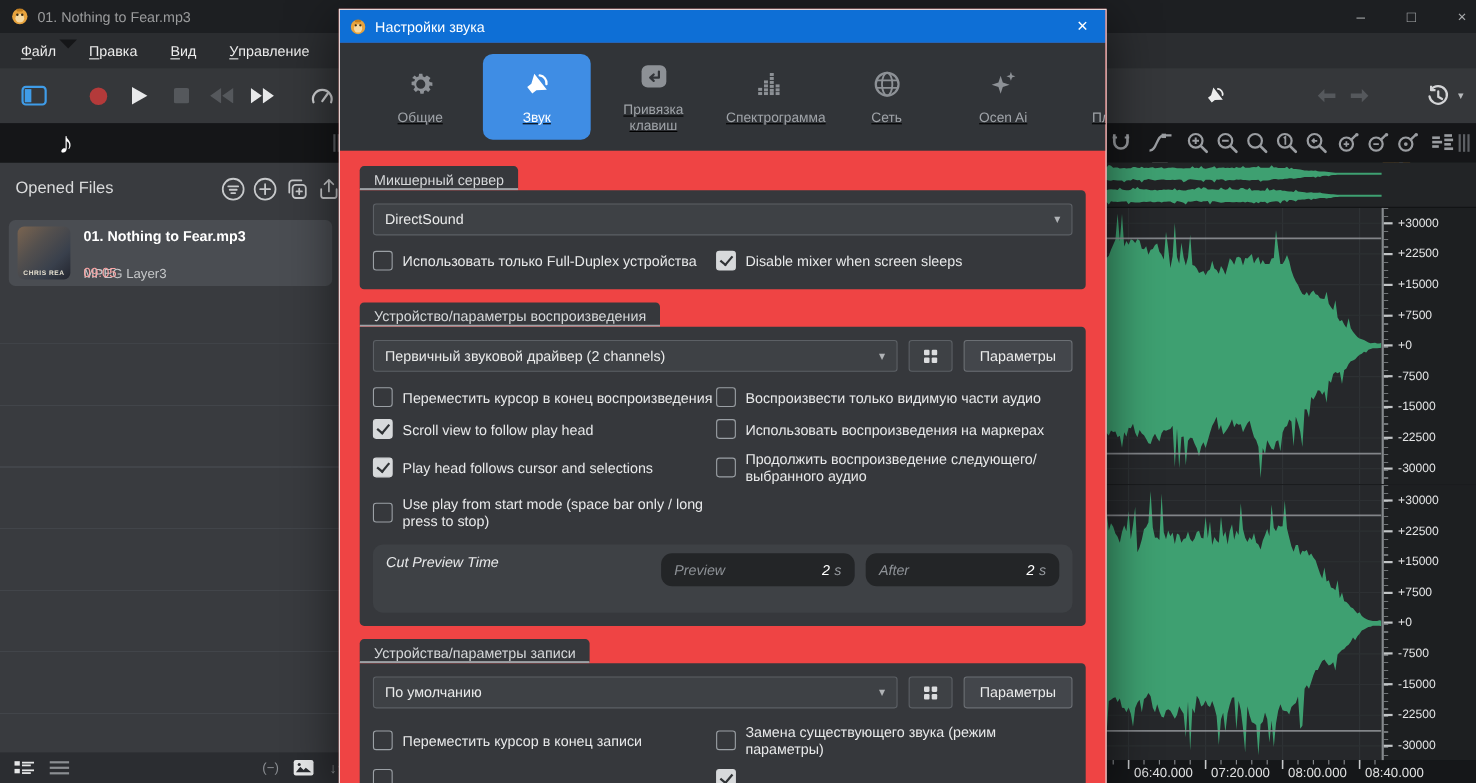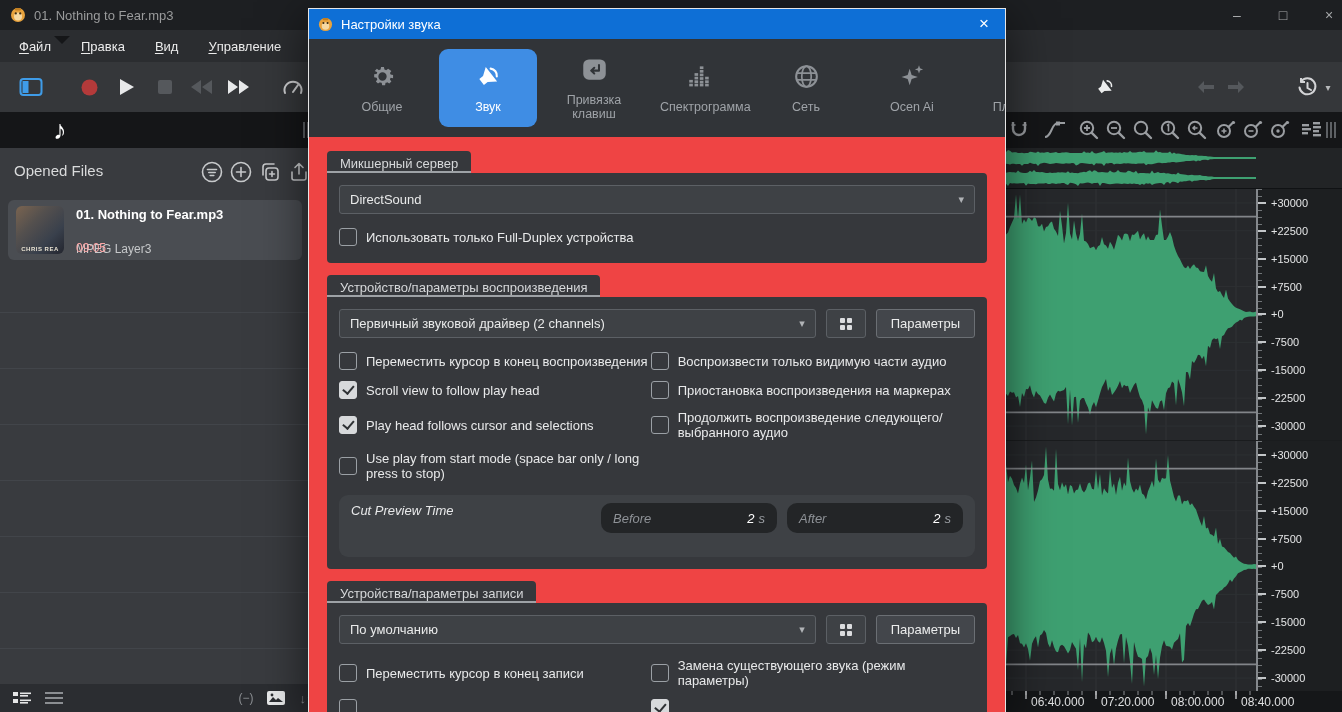--- a/index.html
+++ b/index.html
@@ -69,21 +69,21 @@
   .amp-tick span{color:#e4e5e6;font-size:11px;}
   #timeaxis{position:absolute;left:0;top:543px;width:1026px;height:21px;background:#151719;}
   .time-label{position:absolute;top:4px;color:#dfe0e1;font-size:12px;}
   
   #dialog{position:absolute;left:308px;top:8px;width:696px;height:703px;background:#ef4444;
           border:1px solid #e5e5e5;box-shadow:0 10px 45px rgba(0,0,0,.6);z-index:10;overflow:hidden;}
   #dlg-titlebar{height:30px;background:#0e6fd6;display:flex;align-items:center;padding-left:9px;}
   #dlg-titlebar .dtitle{color:#fff;font-size:13px;margin-left:8px;}
   #dlg-close{margin-left:auto;width:42px;height:30px;display:flex;align-items:center;justify-content:center;
              color:#fff;font-size:17px;}
-  #dlg-tabs{height:98px;background:#313438;display:flex;align-items:center;padding-left:24px;gap:8px;}
+  #dlg-tabs{height:98px;background:#313438;display:flex;align-items:center;padding-left:24px;gap:8px;text-decoration:underline;}
   .dlg-tab{min-width:86px;height:78px;border-radius:9px;display:flex;flex-direction:column;align-items:center;
            justify-content:center;gap:8px;color:#9fa3a8;font-size:12.5px;text-align:center;padding:0 6px;line-height:1.15;}
   .dlg-tab .ticon{height:30px;display:flex;align-items:center;color:#8d9196;}
   .dlg-tab.selected{background:#3f8de4;color:#fff;}
   .dlg-tab.selected .ticon{color:#fff;}
   .dlg-tab .tlabel{max-width:80px;}
   #dlg-body{padding:14px 18px 0 18px;}
   .section{margin-bottom:12px;}
   .sec-tab{display:inline-block;background:#36383c;color:#d6d8da;font-size:13px;padding:5px 13px 0 13px;
            border-radius:4px 4px 0 0;border-bottom:2px solid #9ea2a6;}
@@ -751,20 +751,24 @@
         <div class="sec-panel">
           <div class="dropdown">
             <span>DirectSound</span>
             <span class="caret">▾</span>
           </div>
           <div class="checks-2col">
             <div class="cb">
                 <span class="box"></span>
                 <span>Использовать только Full-Duplex устройства</span>
               </div>
+            <div class="cb checked">
+                <span class="box"></span>
+                <span>Disable mixer when screen sleeps</span>
+              </div>
           </div>
         </div>
       </div>
 
       <div class="section">
         <div class="sec-tab">Устройство/параметры воспроизведения</div>
         <div class="sec-panel">
           <div class="device-row">
             <div class="dropdown">
               <span>Первичный звуковой драйвер (2 channels)</span>
@@ -788,40 +792,40 @@
             <div class="cb">
                 <span class="box"></span>
                 <span>Воспроизвести только видимую части аудио</span>
               </div>
             <div class="cb checked">
                 <span class="box"></span>
                 <span>Scroll view to follow play head</span>
               </div>
             <div class="cb">
                 <span class="box"></span>
-                <span>Приостановка воспроизведения на маркерах</span>
+                <span>Использовать воспроизведения на маркерах</span>
               </div>
             <div class="cb checked">
                 <span class="box"></span>
                 <span>Play head follows cursor and selections</span>
               </div>
             <div class="cb">
                 <span class="box"></span>
                 <span>Продолжить воспроизведение следующего/выбранного аудио</span>
               </div>
             <div class="cb">
                 <span class="box"></span>
                 <span>Use play from start mode (space bar only / long press to stop)</span>
               </div>
           </div>
           <div class="inner-panel">
             <span class="ip-label">Cut Preview Time</span>
             <div class="pill-group">
               <div class="pill">
-                <span class="p-label">Before</span>
+                <span class="p-label">Preview</span>
                 <span class="p-val">2</span>
                 <span class="p-unit">s</span>
               </div>
               <div class="pill">
                 <span class="p-label">After</span>
                 <span class="p-val">2</span>
                 <span class="p-unit">s</span>
               </div>
             </div>
           </div>

